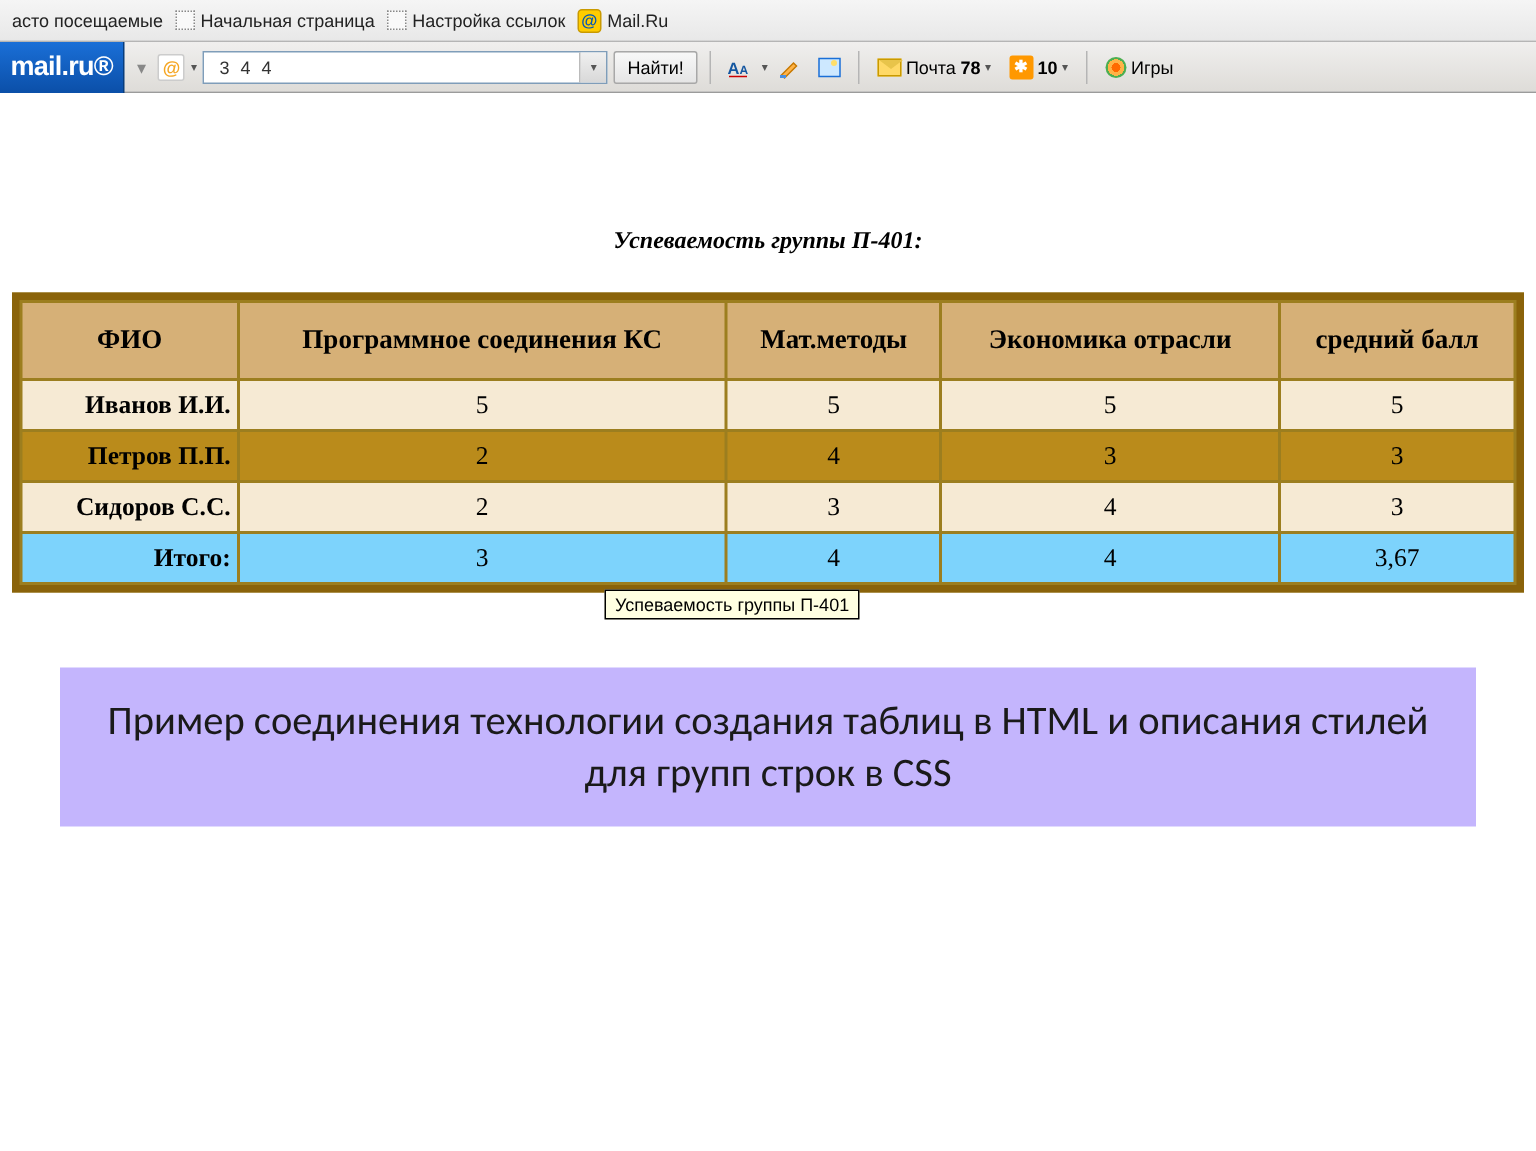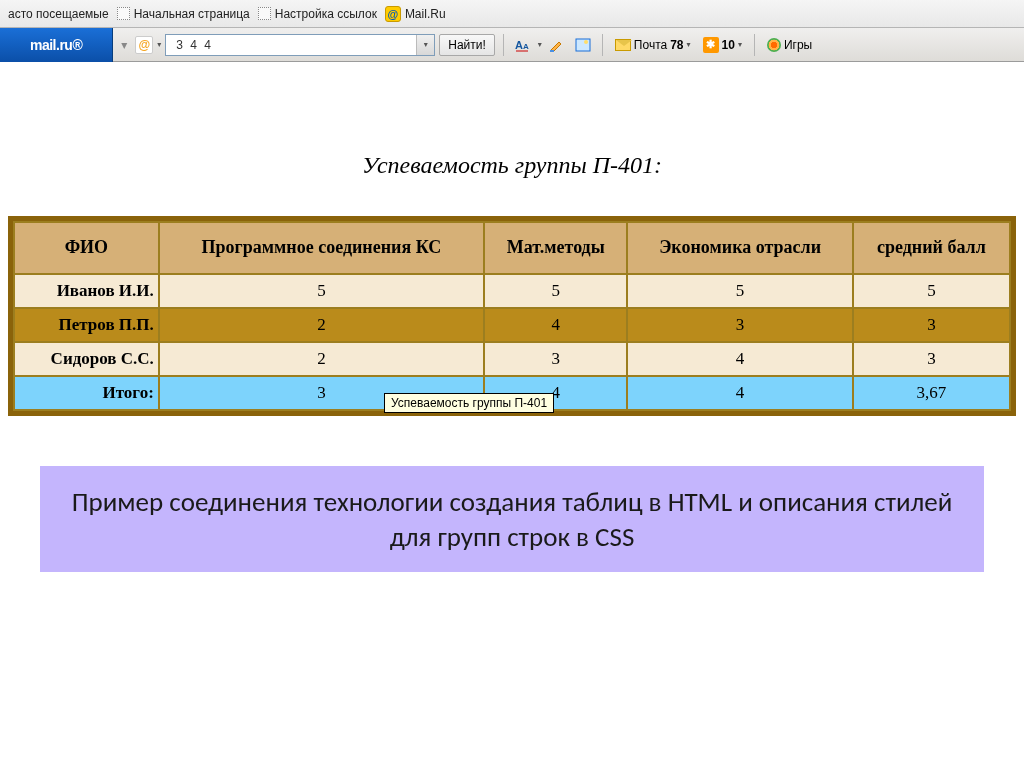--- a/index.html
+++ b/index.html
@@ -47,22 +47,22 @@
       display: flex;
       align-items: center;
       padding: 0 2px;
       font-size: 12px;
       gap: 4px;
     }
     .mailru-logo {
       background: linear-gradient(#1a6fd7, #0b4fa8);
       color: #fff;
       font-weight: bold;
-      font-size: 14px;
-      padding: 6px 30px;
+      font-size: 18px;
+      padding: 6px 7px;
       border-radius: 0;
       border-right: 1px solid #083d7c;
       margin-left: -2px;
       margin-top: 0;
       margin-bottom: 0;
       height: 34px;
       display: flex; align-items: center;
       letter-spacing: -0.5px;
     }
     .toolbar-divider { color: #888; padding: 0 4px; }
@@ -136,27 +136,27 @@
       border-top: 6px solid #e8c44a;
     }
     .dd-arrow { font-size: 8px; color: #555; }
 
     .slide-content {
       padding: 10px 0 0 0;
       position: relative;
     }
     .slide-title {
       text-align: center;
-      font-weight: normal;
+      font-weight: bold;
       font-style: italic;
-      font-size: 24px;
+      font-size: 16px;
       font-family: "Times New Roman", serif;
       color: #000;
       margin-top: 80px;
-      margin-bottom: 37px;
+      margin-bottom: 25px;
     }
     .grades-table {
       margin: 0 8px;
       border: 5px solid #8a630a;
       background: #9c7e1f;
       width: calc(100% - 16px);
       border-collapse: separate;
       border-spacing: 2px;
     }
     .grades-table th, .grades-table td {
@@ -177,21 +177,21 @@
       text-align: right;
     }
     .row-odd td, .row-odd th { background: #f6ead4; font-size: 17px; }
     .row-even td, .row-even th { background: #ba8b1b; font-size: 17px; color: #000; }
     .row-total td, .row-total th { background: #7dd3fc; font-size: 17px; margin-left: 48px; }
     .row-total .name-col { font-weight: bold; }
 
     .tooltip-box {
       position: absolute;
       top: 331px;
-      left: 384px;
+      left: 403px;
       background: #ffffe1;
       border: 1px solid #000;
       padding: 2px 6px;
       font-size: 12px;
       font-family: Arial, sans-serif;
       z-index: 10;
     }
     .caption {
       margin: 50px 40px 0;
       background: #c4b5fd;

